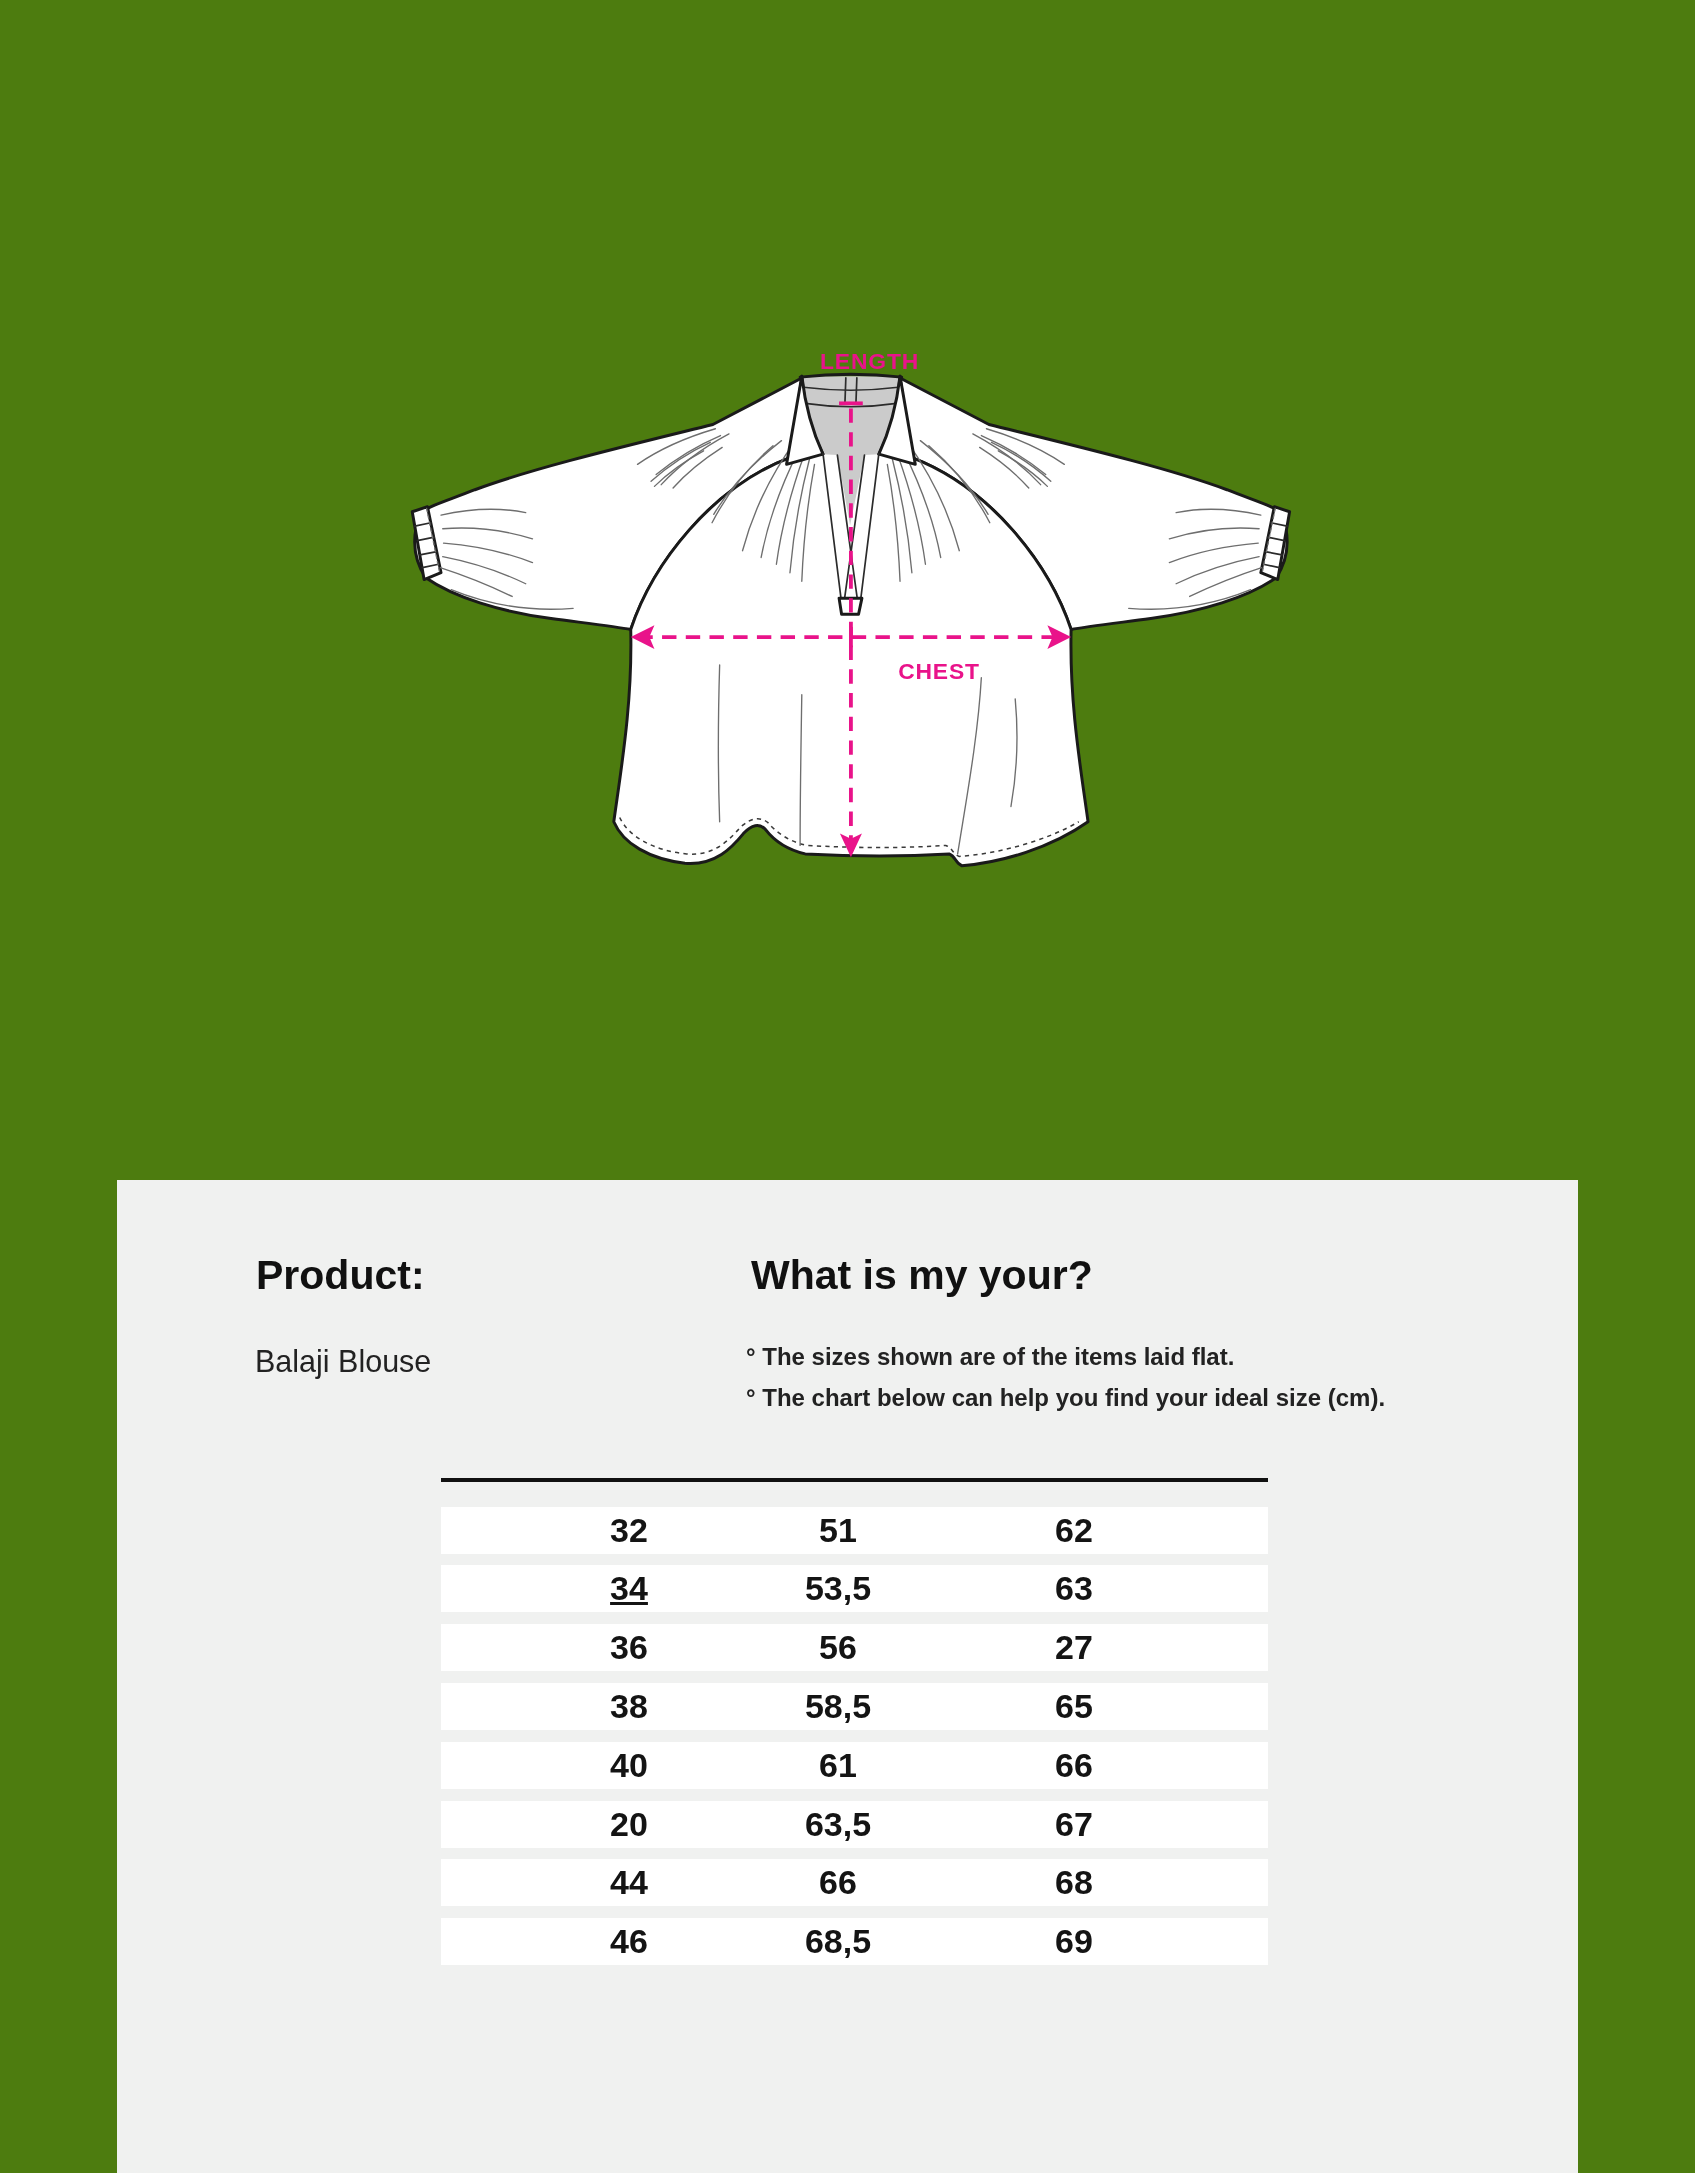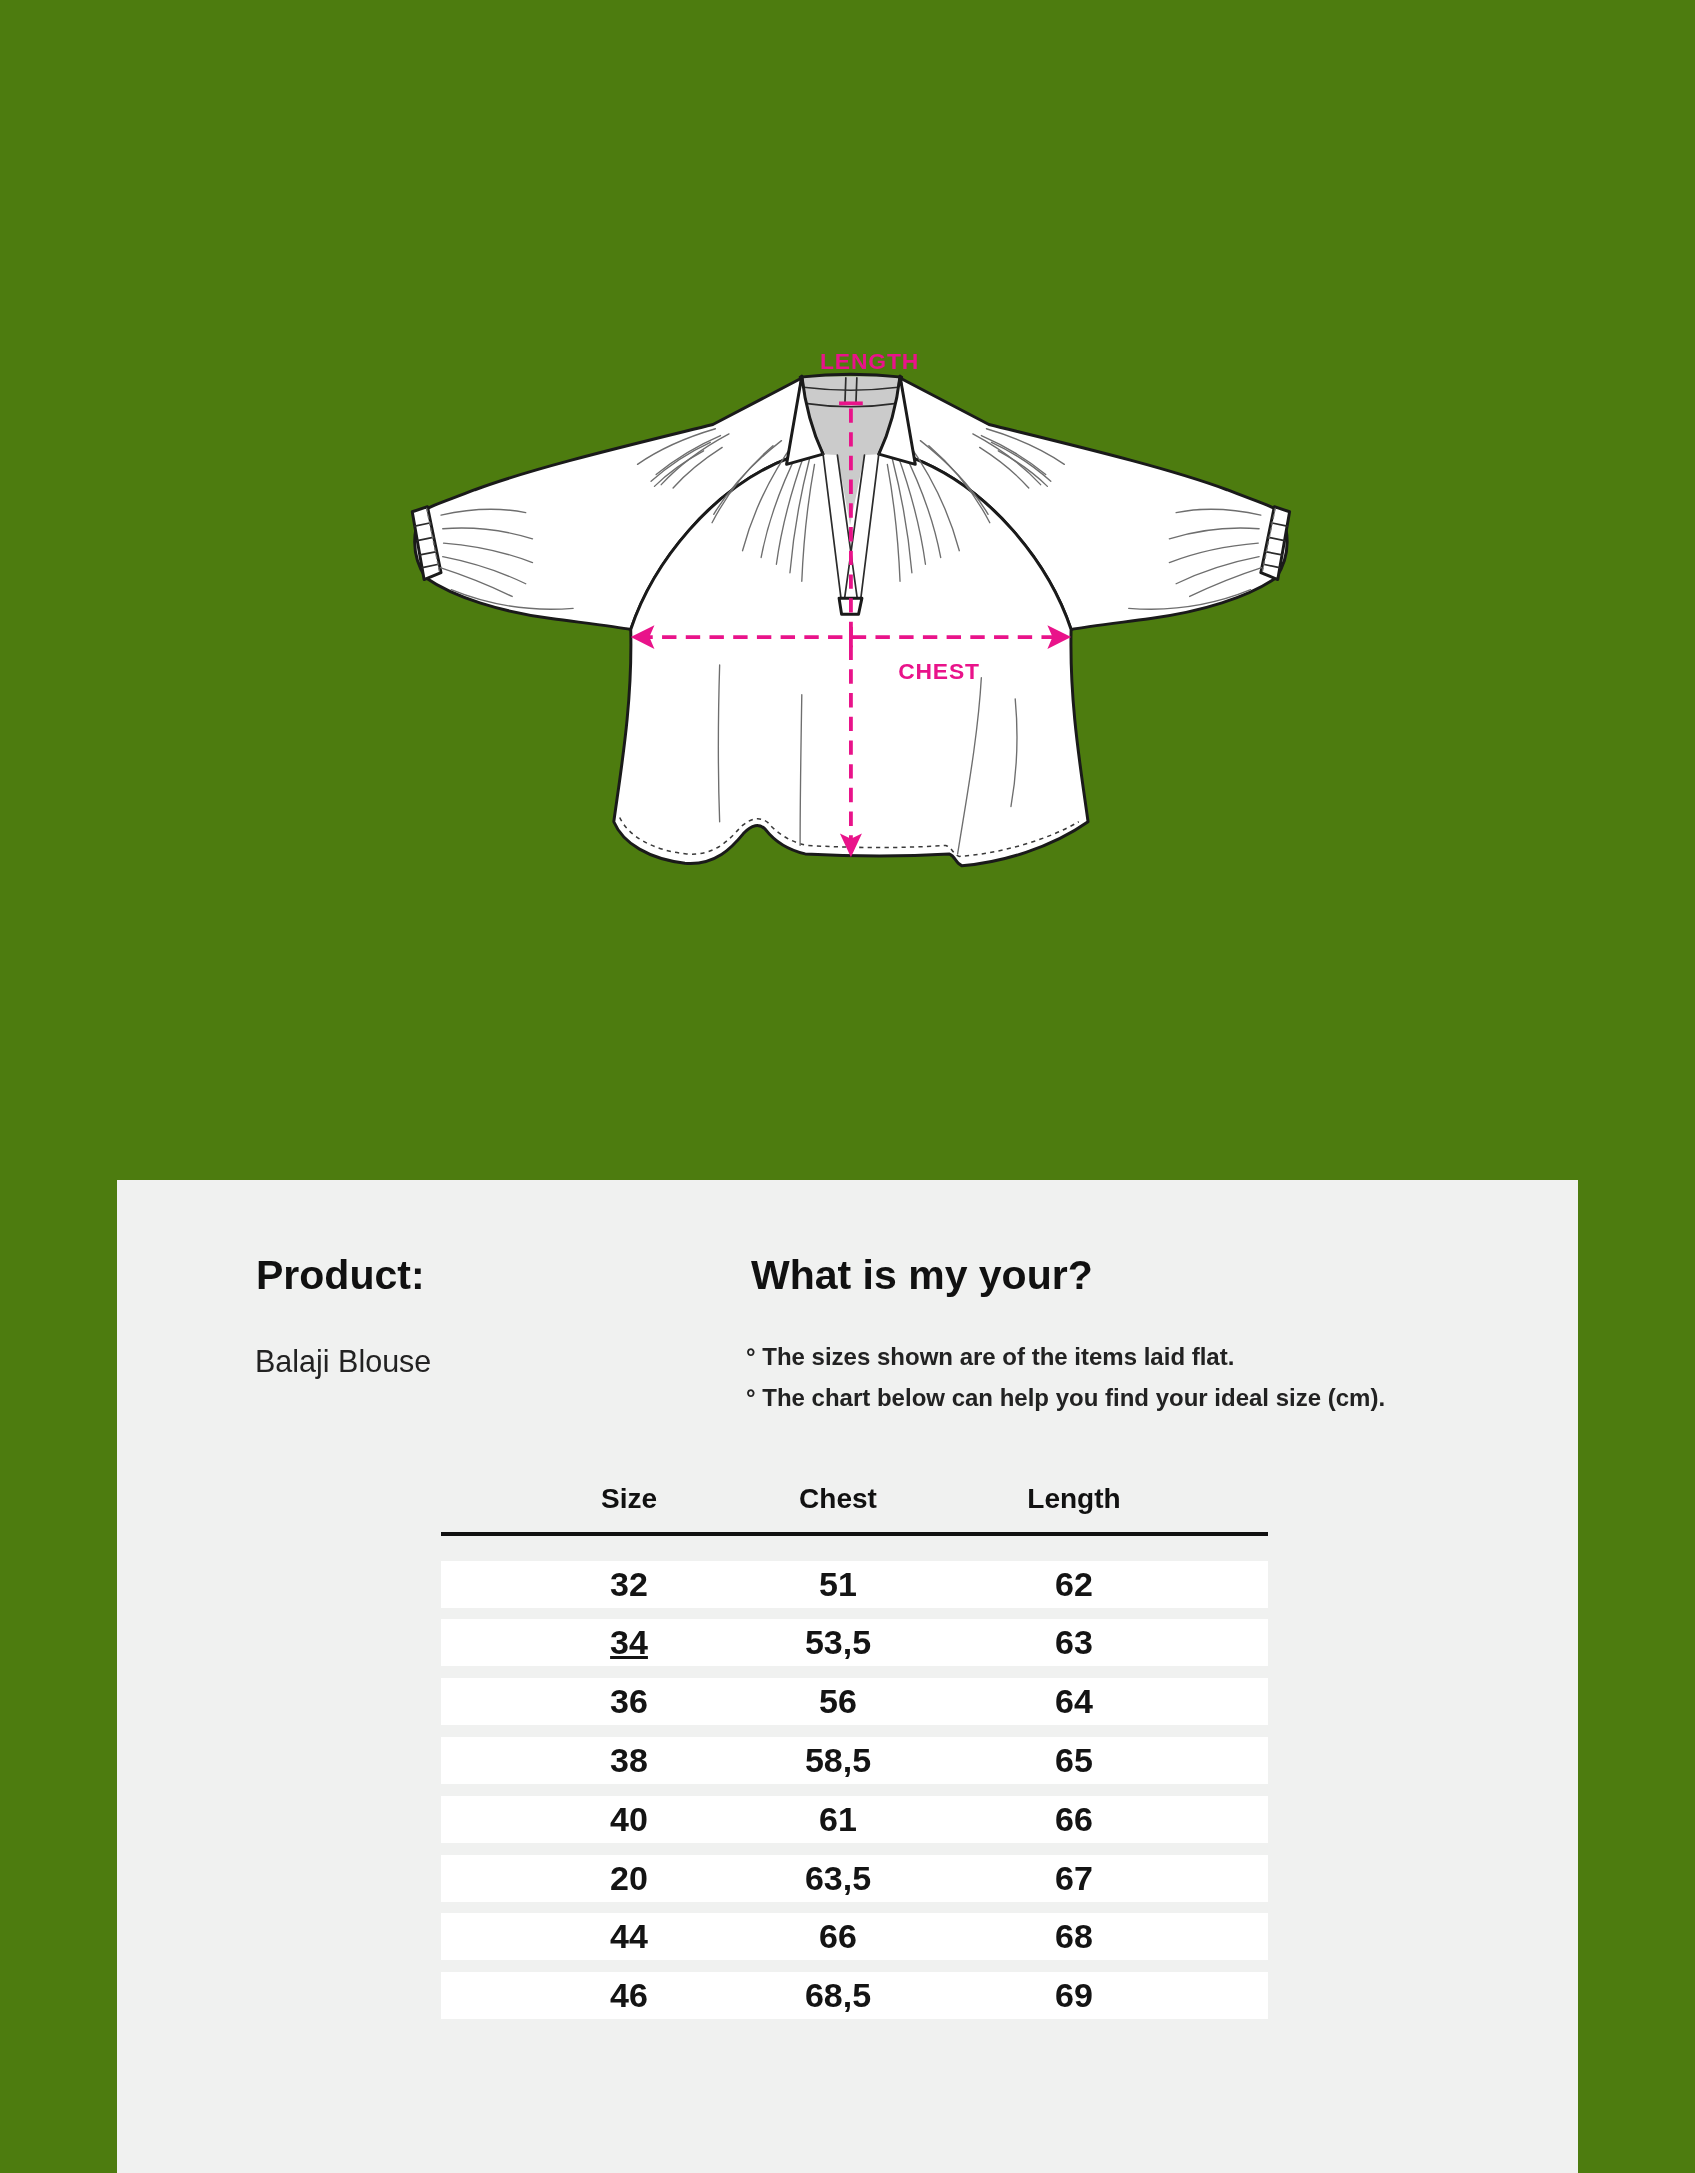--- a/index.html
+++ b/index.html
@@ -202,41 +202,36 @@
     <div class="product-name">Balaji Blouse</div>
 
     <div class="size-heading">What is my your?</div>
 
     <div class="notes">
       <div>° The sizes shown are of the items laid flat.</div>
       <div>° The chart below can help you find your ideal size (cm).</div>
     </div>
 
     <div class="size-table">
-      <div class="thead">
-        <span style="left:188px">Size</span>
-        <span style="left:397px">Chest</span>
-        <span style="left:633px">Length</span>
-      </div>
       <div class="divider"></div>
       <div class="rows" id="table-rows" style="height: 495px;">
           <div class="trow" style="top: 24.6px;">
             <span style="left: 188px;">32</span>
             <span style="left: 397px;">51</span>
             <span style="left: 633px;">62</span>
           </div>
           <div class="trow" style="top: 83px;">
             <span style="left: 188px; text-decoration: underline;">34</span>
             <span style="left: 397px;">53,5</span>
             <span style="left: 633px;">63</span>
           </div>
           <div class="trow" style="top: 142px;">
             <span style="left: 188px;">36</span>
             <span style="left: 397px;">56</span>
-            <span style="left: 633px;">64</span>
+            <span style="left: 633px;">27</span>
           </div>
           <div class="trow" style="top: 201px;">
             <span style="left: 188px;">38</span>
             <span style="left: 397px;">58,5</span>
             <span style="left: 633px;">65</span>
           </div>
           <div class="trow" style="top: 260px;">
             <span style="left: 188px;">40</span>
             <span style="left: 397px;">61</span>
             <span style="left: 633px;">66</span>

